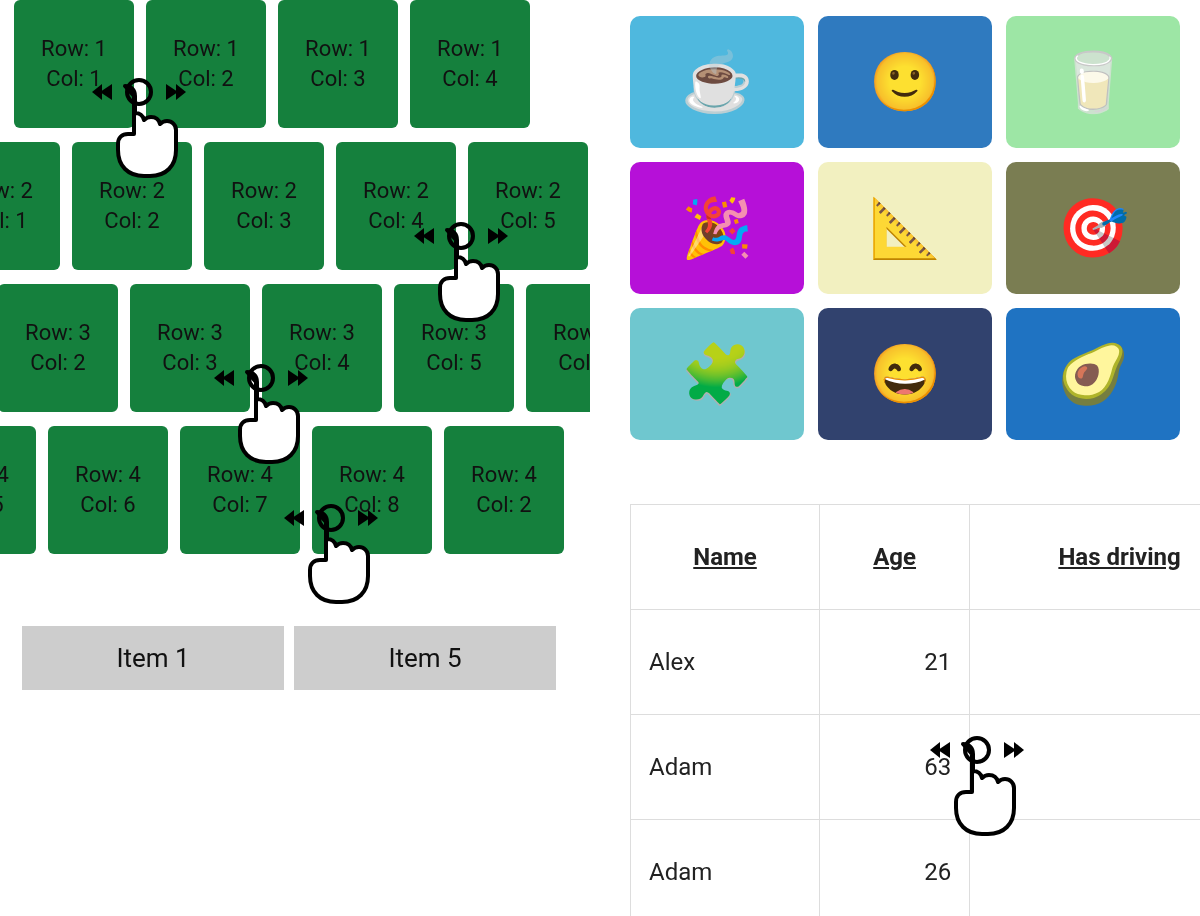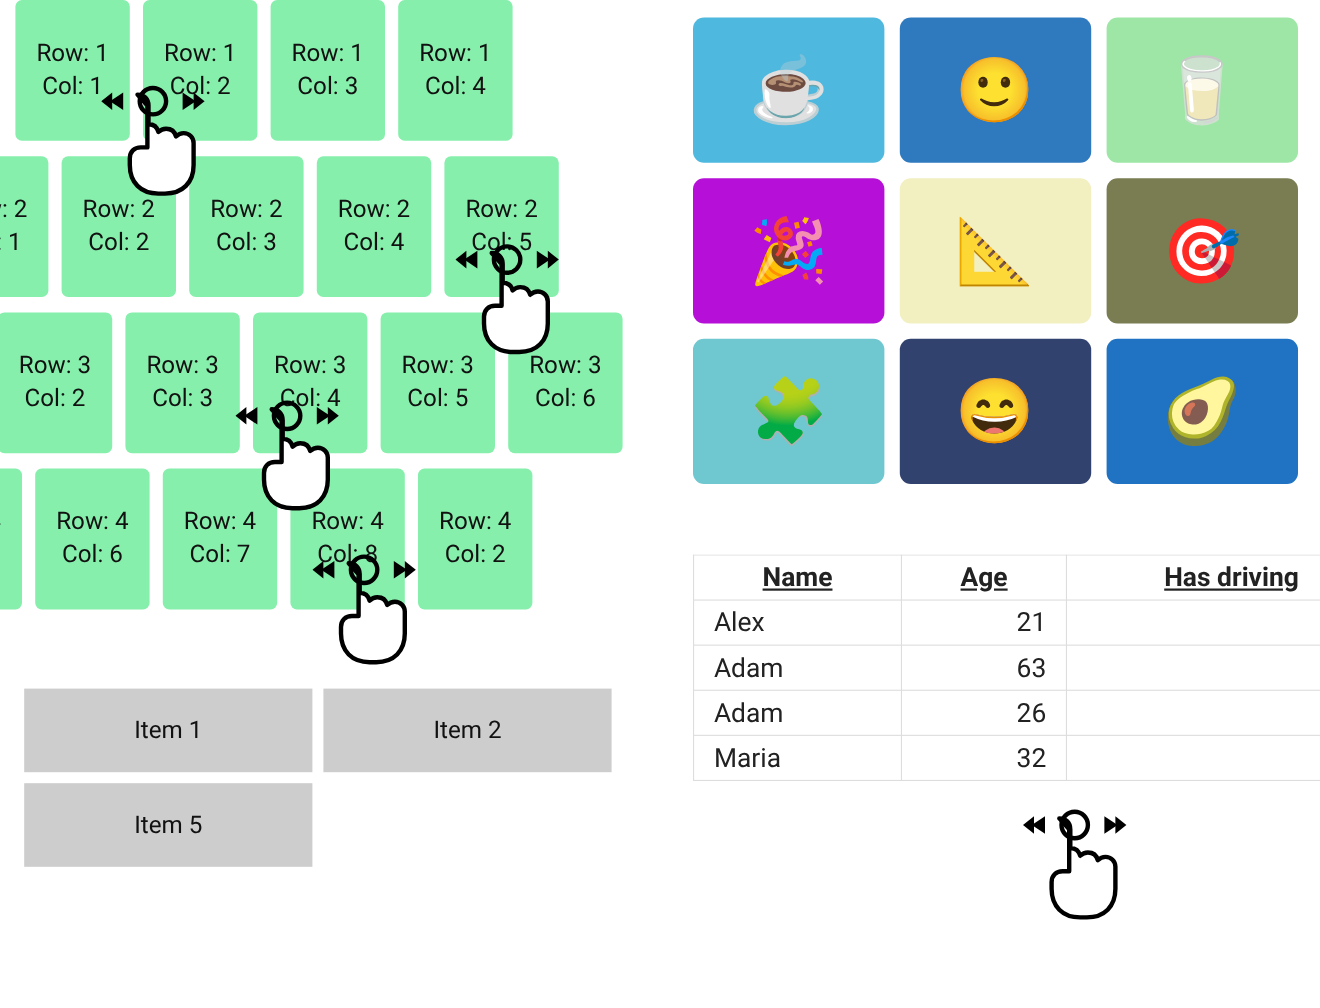--- a/index.html
+++ b/index.html
@@ -34,23 +34,23 @@
     width: 100%;
     height: 560px;
     overflow: hidden;
   }
   .grid-row {
     position: absolute;
     display: flex;
     gap: 12px;
   }
   .grid-cell {
-    width: 104px;
+    width: 120px;
     height: 128px;
-    background: #86efac;
+    background: #15803d;
     border-radius: 6px;
     display: flex;
     flex-direction: column;
     align-items: center;
     justify-content: center;
     font-size: 22px;
     color: #111;
     line-height: 1.35;
     flex-shrink: 0;
   }
@@ -60,26 +60,26 @@
     position: absolute;
     left: 22px;
     top: 626px;
     width: 540px;
     display: flex;
     flex-wrap: wrap;
     gap: 10px;
   }
   .item-tile {
     width: 262px;
-    height: 76px;
+    height: 64px;
     background: #cdcdcd;
     display: flex;
     align-items: center;
     justify-content: center;
-    font-size: 22px;
+    font-size: 26px;
     color: #111;
   }
 
   
   .emoji-grid {
     position: absolute;
     left: 0;
     top: 16px;
     width: 560px;
     display: flex;
@@ -105,21 +105,21 @@
     overflow: hidden;
   }
   table {
     border-collapse: collapse;
     width: 640px;
     font-size: 24px;
     color: #222;
   }
   th, td {
     border: 1px solid #ddd;
-    padding: 6px 18px;
+    padding: 38px 18px;
     text-align: left;
     white-space: nowrap;
   }
   th {
     font-weight: 700;
     text-decoration: underline;
     text-align: center;
   }
   td.num { text-align: right; }
   td.right { text-align: right; }
@@ -219,21 +219,20 @@
         </div>
         <div class="grid-cell">
           <span>Row: 4</span>
           <span>Col: 2</span>
         </div>
       </div>
     </div>
 
   <div class="item-list" id="items">
       <div class="item-tile">Item 1</div>
-      <div class="item-tile">Item 2</div>
       <div class="item-tile">Item 5</div>
     </div>
 
 </div>
 
 <div class="right-pane">
 
   <div class="emoji-grid" id="emoji">
       <div class="emoji-tile" style="background: rgb(79, 184, 222);">
         <span>☕</span>

